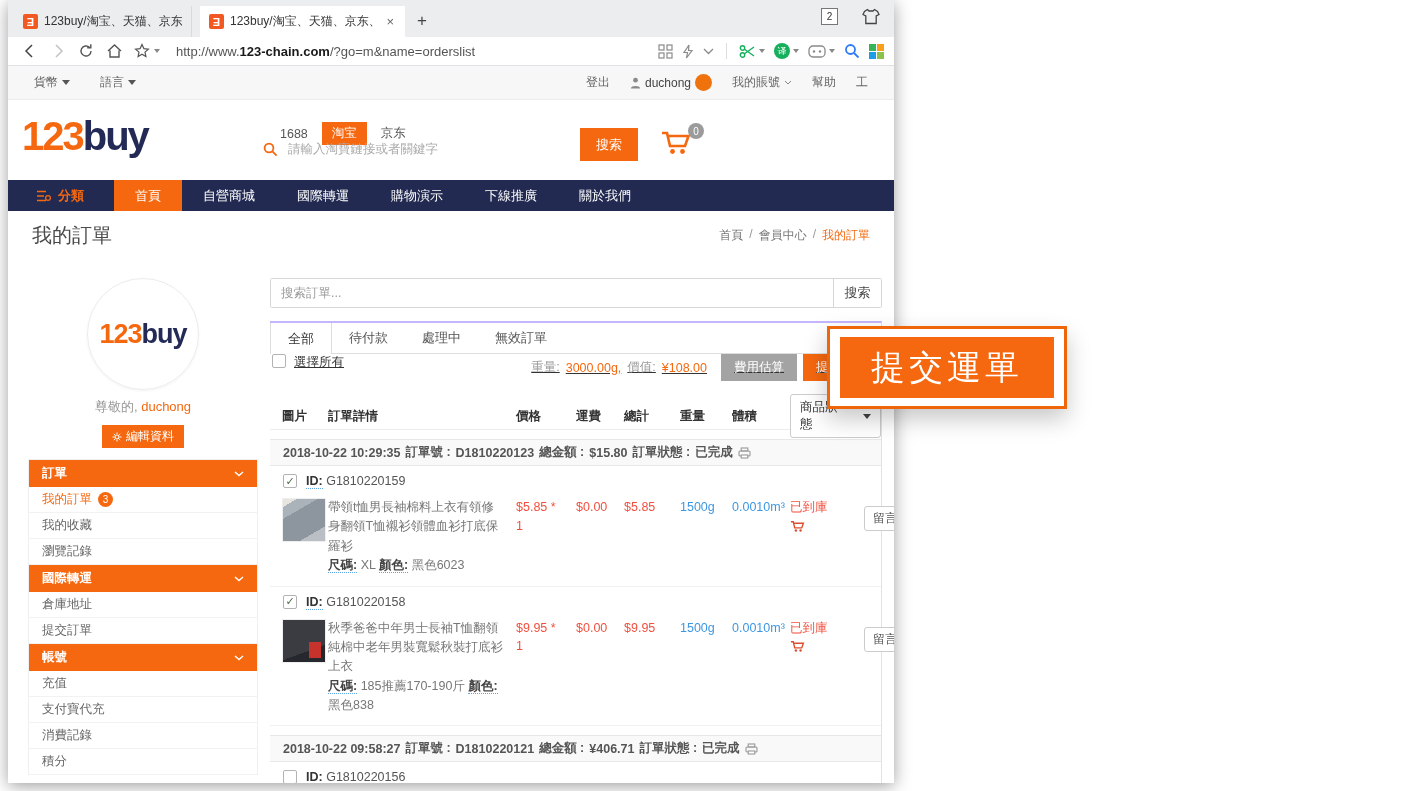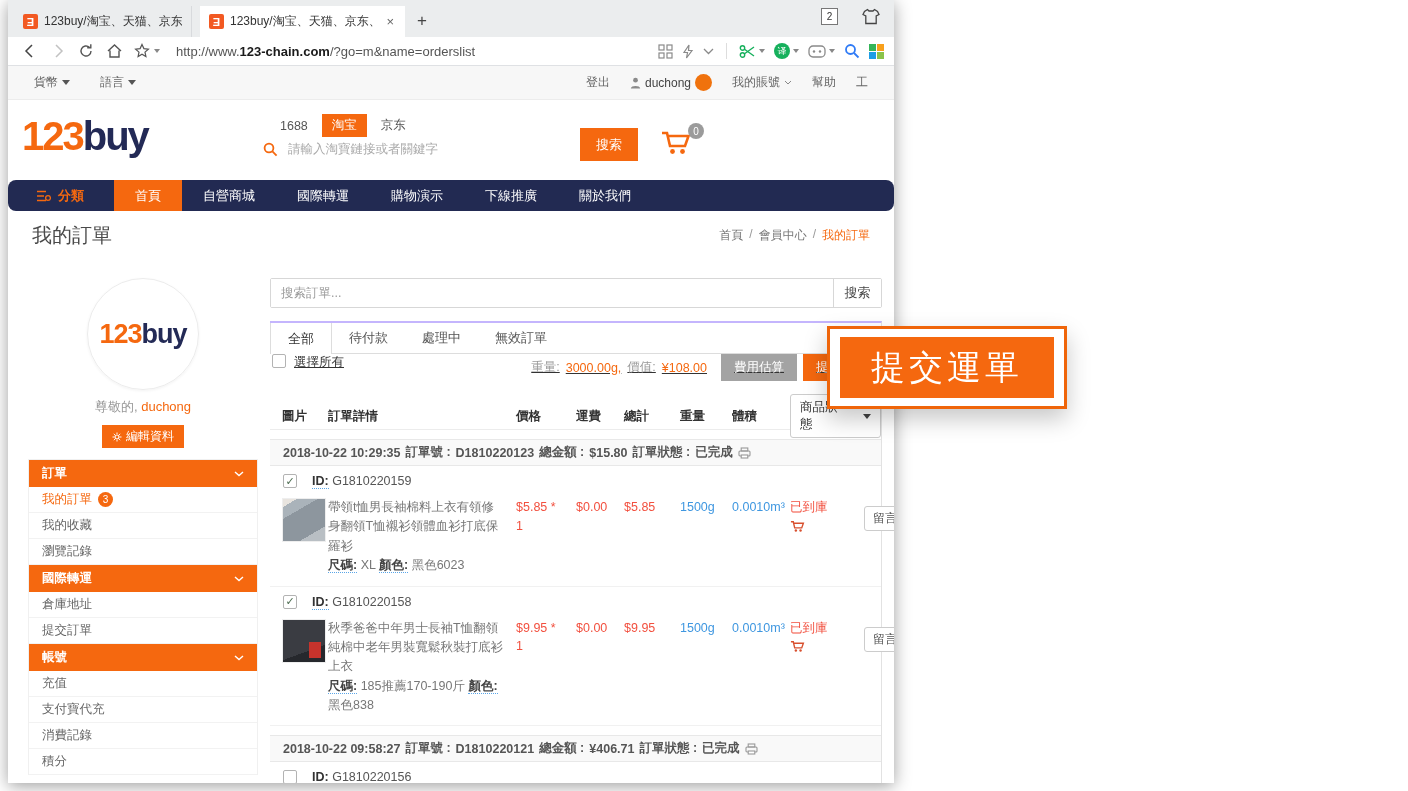--- a/index.html
+++ b/index.html
@@ -46,31 +46,31 @@
   .tb-item { display:flex; align-items:center; gap:4px; }
   .dcaret { width:0; height:0; border-left:4px solid transparent; border-right:4px solid transparent; border-top:5px solid #555; }
   .avatar-dot { width:17px; height:17px; border-radius:50%; background:#f0720d; display:inline-block; }
   .uname { color:#444; }
 
   .site-header { height:80px; position:relative; background:#fff; }
   .logo { position:absolute; left:14px; top:14px; font-size:40px; font-weight:800; letter-spacing:-2px; }
   .logo .l-num { color:#f5680f; } .logo .l-txt { color:#232a56; }
   .plat-tabs { position:absolute; left:262px; top:10px; display:flex; align-items:center; font-size:12.5px; color:#555; }
   .plat { padding:3px 10px; }
-  .plat.active { background:#f5680f; color:#fff; margin:4px 4px; }
+  .plat.active { background:#f5680f; color:#fff; margin:12px 4px; }
   .hsearch { position:absolute; left:255px; top:42px; width:300px; display:flex; align-items:flex-start; gap:10px; }
   .hsearch input { border:none; outline:none; font-size:12.5px; color:#888; width:250px; background:transparent; }
   .hsearch input::placeholder { color:#aaa; }
   .search-btn { position:absolute; left:572px; top:28px; width:58px; height:33px; background:#f5680f; color:#fff;
     font-size:13px; border:none; display:flex; align-items:center; justify-content:center; }
   .hcart { position:absolute; left:652px; top:30px; }
   .cart-badge { position:absolute; top:-7px; right:-12px; width:16px; height:16px; background:#9b9b9b; color:#fff;
     font-size:10px; border-radius:50%; display:flex; align-items:center; justify-content:center; }
 
-  .main-nav { height:31px; background:#222a52; display:flex; align-items:stretch; font-size:13px; color:#fff;border-radius:8px; }
+  .main-nav { height:31px; background:#222a52; display:flex; align-items:stretch; font-size:13px; color:#fff; }
   .nav-cat { display:flex; align-items:center; gap:7px; padding:0 30px 0 28px; color:#f5680f; font-weight:bold; }
   .nav-item { padding:0 21px; display:flex; align-items:center; }
   .nav-item.active { background:#f5680f; }
 
   .page-head { height:49px; display:flex; align-items:center; padding:0 24px; background:#fff; }
   .page-title { font-size:20px; color:#4a4a4a; }
   .crumbs { margin-left:auto; font-size:12px; color:#999; display:flex; gap:6px; }
   .crumbs .lnk { color:#777; }
   .crumbs .cur { color:#f5680f; }
 
@@ -118,21 +118,21 @@
   .btn-orange { background:#f5680f; color:#fff; border:none; font-size:12.5px; padding:5px 13px; }
 
   .grid { display:grid; grid-template-columns:44px 186px 58px 46px 54px 50px 56px 72px 1fr; column-gap:2px; padding-left:12px; }
   .thead { height:36px; align-items:center; font-size:12.5px; font-weight:bold; color:#333; border-bottom:1px solid #ececec; }
   .status-select { grid-column:8 / 10; justify-self:start; border:1px solid #ccc; border-radius:3px; background:#fff;
     font-size:12.5px; color:#333; padding:4px 9px; display:flex; align-items:center; gap:17px; font-weight:normal; }
   .tri { width:0; height:0; border-left:4px solid transparent; border-right:4px solid transparent; border-top:5px solid #444; }
 
   .grp-head { margin-top:9px; background:#f9f9f9; border-top:1px solid #e8e8e8; border-bottom:1px solid #e8e8e8;
     height:27px; display:flex; align-items:center; gap:5px; padding-left:13px; font-size:12.5px; font-weight:bold; color:#555;text-align:right; }
-  .id-row { display:flex; align-items:center; gap:15px; height:30px; padding-left:13px; font-size:12.5px; color:#555; }
+  .id-row { display:flex; align-items:center; gap:9px; height:30px; padding-left:13px; font-size:12.5px; color:#555; }
   .id-lbl { font-weight:bold; color:#333; border-bottom:1px dotted #5aa6e8; }
 
   .prow { padding-top:2px; padding-bottom:10px; border-bottom:1px solid #f1f1f1; font-size:12.5px; }
   .pimg { width:44px; height:44px; border:1px solid #eee; }
   .img-polo { background:linear-gradient(150deg,#e8e4df 12%,#aab3ba 12% 30%,#8d969e 30% 78%,#b9bfc4 78%); }
   .img-sweater { background:linear-gradient(160deg,#3a3c42 70%,#26282d 70%); position:relative; }
   .img-sweater::after { content:""; position:absolute; left:26px; bottom:4px; width:12px; height:16px; background:#c6332c; }
   .pdesc { color:#777; line-height:1.55; padding-right:8px; }
   .pdesc .spec b { color:#444; border-bottom:1px dotted #5aa6e8; font-weight:bold; }
   .red { color:#f2503f; } .blue { color:#3f97e0; }

